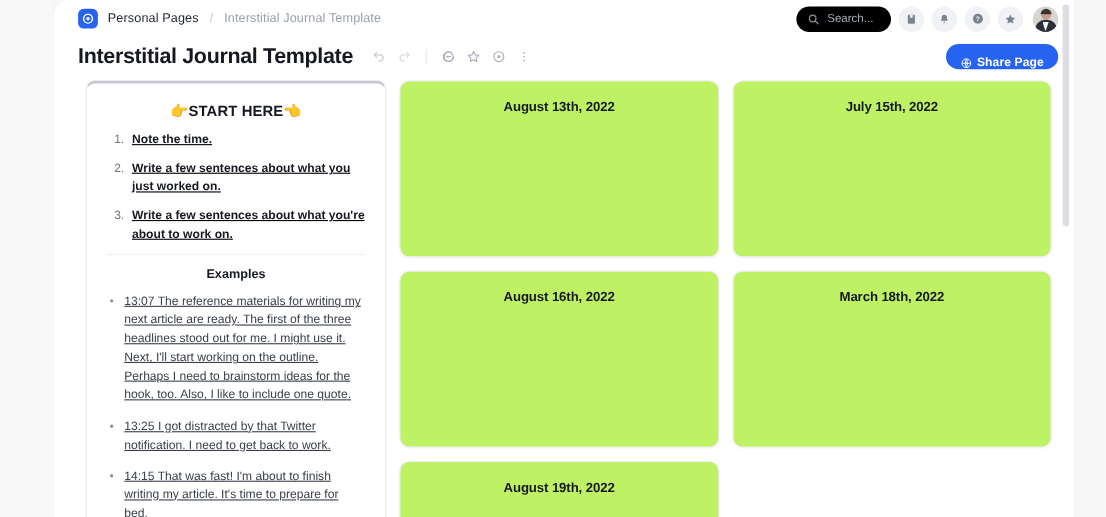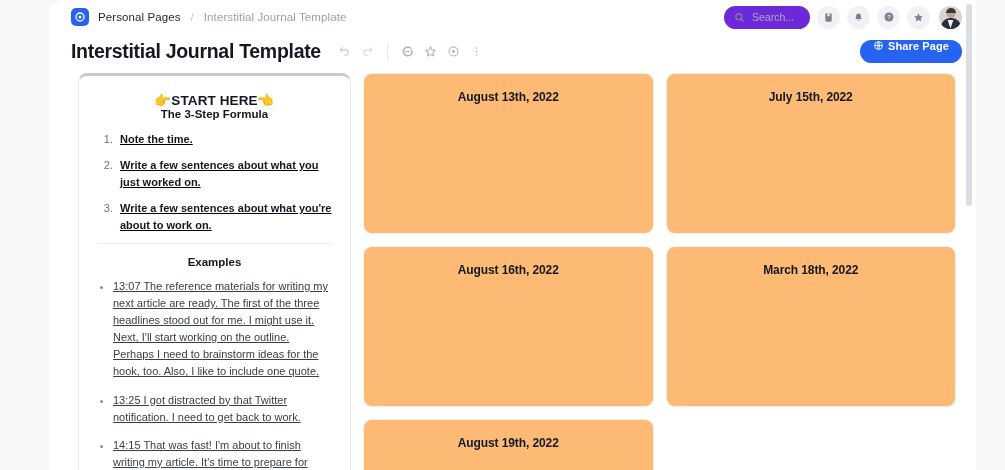--- a/index.html
+++ b/index.html
@@ -46,21 +46,21 @@
   .crumb-sep { font-size:11.5px; color:#c2c6cf; padding:0 1px; }
   .crumb-cur {
     font-size:11.5px; color:#9aa0ac; letter-spacing:.1px; white-space:nowrap;
   }
 
   .topbar-right {
     margin-left:auto; display:flex; align-items:center; gap:7px;
   }
   .searchbox {
     display:flex; align-items:center; gap:7px;
-    background:#6d28d9; border-radius:13px;
+    background:#000000; border-radius:13px;
     height:23px; padding:0 14px 0 10px; min-width:86px;
   }
   .searchbox .ph { font-size:10.5px; color:#a8adb8; }
   .iconbtn {
     width:23px; height:23px; border-radius:50%;
     background:#f1f2f5; display:flex; align-items:center; justify-content:center;
     flex:0 0 auto;
   }
   .avatar {
     width:23px; height:23px; border-radius:50%;
@@ -95,21 +95,21 @@
     white-space:nowrap;
   }
   .title-tools { display:flex; align-items:center; gap:2px; margin-left:13px; }
   .ttool {
     width:21px; height:21px; display:flex; align-items:center; justify-content:center;
     border-radius:5px;
   }
   .vdiv { width:1px; height:14px; background:#e4e6ea; margin:0 7px; }
   .share {
     margin-left:auto;
-    display:flex; align-items:flex-start; gap:4px;
+    display:flex; align-items:flex-end; gap:4px;
     background:#2563f0; color:#fff;
     border-radius:13px; height:23px; padding:0 13px;
     font-size:11px; font-weight:700; letter-spacing:.1px;
     border:none; cursor:pointer; white-space:nowrap;
   }
 
   
   .board {
     position:relative;
     padding: 0 20px 0 29px;
@@ -129,21 +129,21 @@
   .card-active {
     border-top:3px solid #c7c9ce;
     border-left:1px solid #e8eaee;
     border-right:1px solid #e8eaee;
     border-bottom:1px solid #e8eaee;
   }
 
   .note { padding: 16px 18px 14px 18px; }
   .note-h1 {
     text-align:center; font-size:13.5px; font-weight:700; color:#151821;
-    letter-spacing:.1px; 
+    letter-spacing:.1px; margin-bottom:11px;
   }
   .note-h2 {
     text-align:center; font-size:11.5px; font-weight:700; color:#151821;
     margin-bottom:11px;
   }
   ol.steps { margin:0 0 4px 0; padding-left:19px;text-decoration:underline; }
   ol.steps li {
     font-size:11px; font-weight:700; color:#151821;
     line-height:1.55; margin-bottom:9px; padding-left:4px;
   }
@@ -156,21 +156,21 @@
   ul.examples { margin:0; padding-left:16px; }
   ul.examples li {
     font-size:11px; color:#3a4049; line-height:1.55;
     margin-bottom:11px;
     text-decoration:underline;
   }
   ul.examples li::marker { color:#8b919b; }
 
   .date-card {
     height:161px;
-    background:#fdba74;
+    background:#bef264;
     border:1px solid #edeff2;
     border-radius:9px;
     box-shadow:0 1px 2px rgba(20,25,40,.03);
     padding-top:16px;
   }
   .date-card .dc-title {
     text-align:center; font-size:12px; font-weight:700;
     color:#151821; letter-spacing:-.1px;
   }
 
@@ -331,21 +331,20 @@
       </button>
     </div>
 
     <div class="board">
 
       <div class="col col-left">
 
         <div class="card card-active">
           <div class="note">
             <div class="note-h1">👉START HERE👈</div>
-            <div class="note-h2">The 3-Step Formula</div>
             <ol class="steps">
               <li>Note the time.</li>
               <li>Write a few sentences about what you just worked on.</li>
               <li>Write a few sentences about what you're about to work on.</li>
             </ol>
             <div class="divider"></div>
             <div class="note-h3">Examples</div>
             <ul class="examples">
               <li>13:07 The reference materials for writing my next article are ready. The first of the three headlines stood out for me. I might use it. Next, I'll start working on the outline. Perhaps I need to brainstorm ideas for the hook, too. Also, I like to include one quote.</li>
               <li>13:25 I got distracted by that Twitter notification. I need to get back to work.</li>

